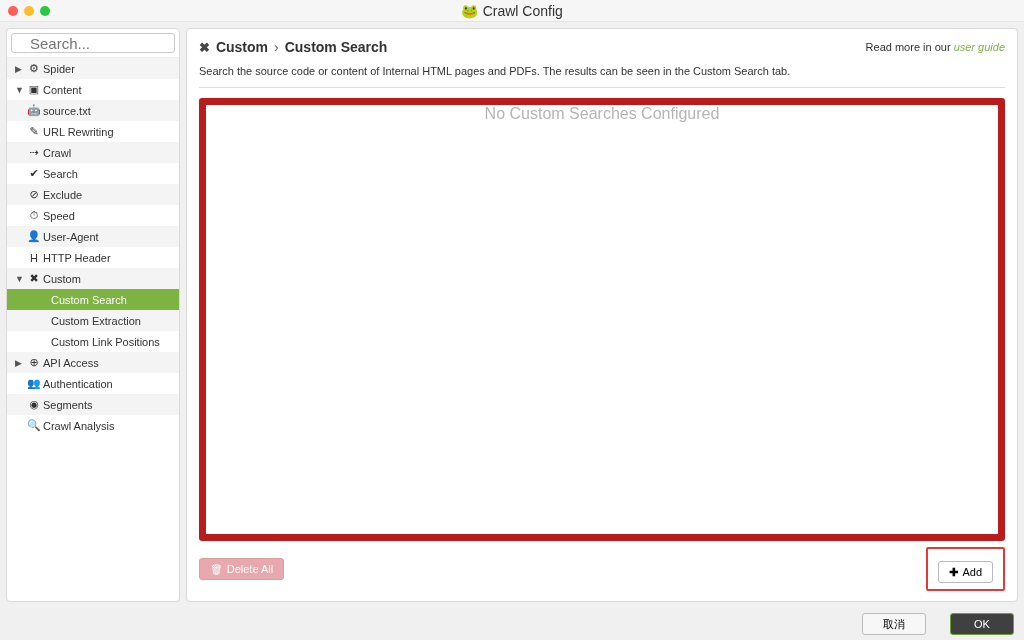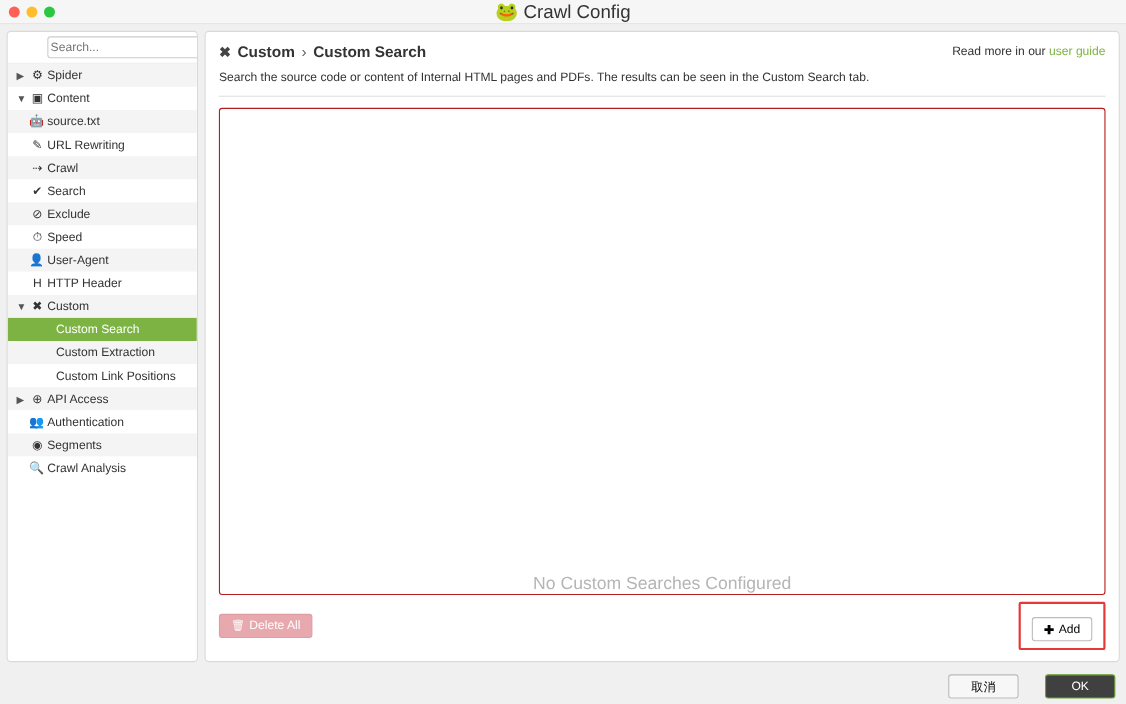--- a/index.html
+++ b/index.html
@@ -4,46 +4,46 @@
 <style>
   * { box-sizing: border-box; margin: 0; padding: 0; }
   html, body { width: 1024px; height: 640px; font-family: -apple-system, BlinkMacSystemFont, "Segoe UI", Arial, sans-serif; font-size: 12px; color: #333; background: #fff; overflow: hidden; }
   .window { width: 1024px; height: 640px; display: flex; flex-direction: column; background: #f0f0f0; }
   .titlebar { height: 22px; background: #f6f6f6; display: flex; align-items: center; position: relative; border-bottom: 1px solid #e5e5e5; }
   .traffic { display: flex; gap: 6px; padding-left: 8px; }
   .dot { width: 10px; height: 10px; border-radius: 50%; }
   .dot.red { background: #ff5f57; }
   .dot.yellow { background: #ffbd2e; }
   .dot.green { background: #28c940; }
-  .title { position: absolute; left: 0; right: 0; text-align: center; font-size: 17px; font-weight: 500; color: #333; pointer-events: none; }
+  .title { position: absolute; left: 0; right: 0; text-align: center; font-size: 14px; font-weight: 500; color: #333; pointer-events: none; }
   .title .frog { color: #7cb342; margin-right: 4px; }
   .body { flex: 1; display: flex; padding: 6px; gap: 6px; min-height: 0; }
   .sidebar { width: 174px; background: #fff; border: 1px solid #d9d9d9; border-radius: 4px; display: flex; flex-direction: column; overflow: hidden; }
   .search-wrap { padding: 4px; border-bottom: 1px solid #eee; }
-  .search-wrap input { width: 100%; height: 20px; border: 1px solid #ccc; border-radius: 3px; padding: 0 2px; font-size: 11px; outline: none; margin-left: 32px; }
+  .search-wrap input { width: 100%; height: 20px; border: 1px solid #ccc; border-radius: 3px; padding: 0 18px; font-size: 15px; outline: none; }
   .tree { flex: 1; overflow-y: auto; }
   .tree-item { display: flex; align-items: center; height: 21px; padding: 0 6px 0 8px; cursor: pointer; gap: 2px; white-space: nowrap; }
   .tree-item:nth-child(odd) { background: #f4f4f4; }
   .tree-item:nth-child(even) { background: #fff; }
   .tree-item.selected { background: #7cb342 !important; color: #fff; }
   .tree-item .arrow { width: 10px; font-size: 9px; color: #555; flex-shrink:0; }
   .tree-item.selected .arrow { color:#fff; }
   .tree-item .icon { width: 14px; text-align: center; font-size: 11px; flex-shrink:0; }
   .tree-item .label { font-size: 11px; }
   .tree-item.child { padding-left: 32px; }
   .main { flex: 1; background: #fff; border: 1px solid #d9d9d9; border-radius: 4px; display: flex; flex-direction: column; padding: 10px 12px; min-height:0; }
   .breadcrumb { display: flex; align-items: center; gap: 6px; font-size: 14px; font-weight: 600; color: #333; }
   .breadcrumb .wrench { font-size: 13px; color:#444; }
   .breadcrumb .sep { font-weight: 400; color: #666; }
   .header-row { display: flex; justify-content: space-between; align-items: center; }
   .readmore { font-size: 11px; color: #333; }
-  .readmore a { color: #7cb342; text-decoration: none; cursor:pointer; }
+  .readmore a { color: #7cb342; text-decoration: none; cursor:pointer;font-style:italic; }
   .desc { margin-top: 10px; font-size: 11px; color: #333; }
   .hr { border-top: 1px solid #e0e0e0; margin-top: 10px; }
-  .panel { flex: 1; margin-top: 10px; border: 1px solid #b91c1c; border-radius: 3px; background: #fff; display: flex; align-items: flex-end; justify-content: center; min-height:0; }
+  .panel { flex: 1; margin-top: 10px; border: 7px solid #b91c1c; border-radius: 3px; background: #fff; display: flex; align-items: flex-start; justify-content: center; min-height:0; }
   .empty { font-size: 16px; color: #b5b5b5; }
   .panel-footer { display: flex; justify-content: space-between; align-items: center; margin-top: 6px; }
   .btn { height: 22px; padding: 0 10px; border: 1px solid #bbb; border-radius: 3px; background: #f7f7f7; font-size: 11px; display:inline-flex; align-items:center; gap:4px; cursor:pointer; }
   .btn.delete { background: #e39aa1; border-color: #d98b93; color: #fff; opacity: 0.85; }
   .btn.delete .trash { font-size: 10px; }
   .add-wrap { border: 2px solid #e53935; padding: 12px 10px 6px 10px; border-radius: 2px; }
   .btn.add { background:#fff; }
   .btn.add .plus { font-weight: bold; }
   .footer { height: 32px; display: flex; justify-content: flex-end; align-items: center; gap: 24px; padding: 0 10px; }
   .fbtn { width: 64px; height: 22px; border: 1px solid #bbb; border-radius: 3px; background: #f7f7f7; font-size: 11px; cursor:pointer; }

